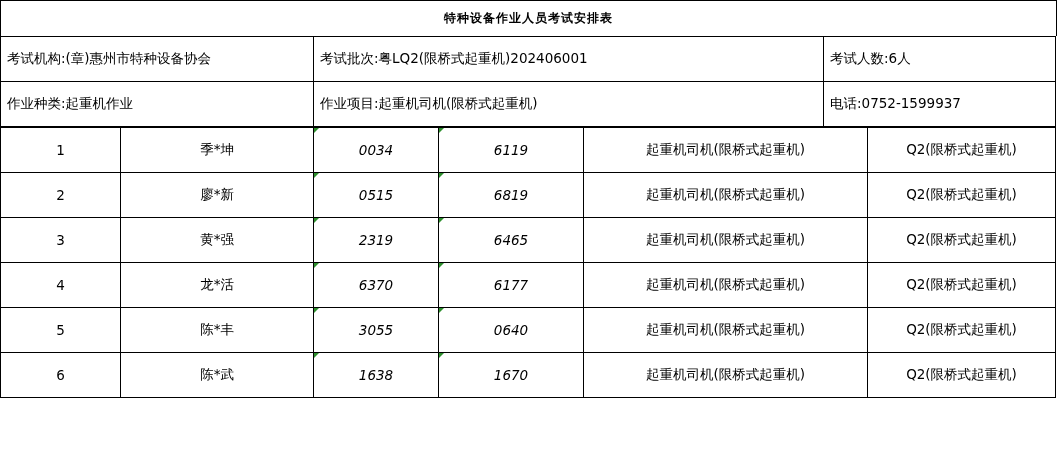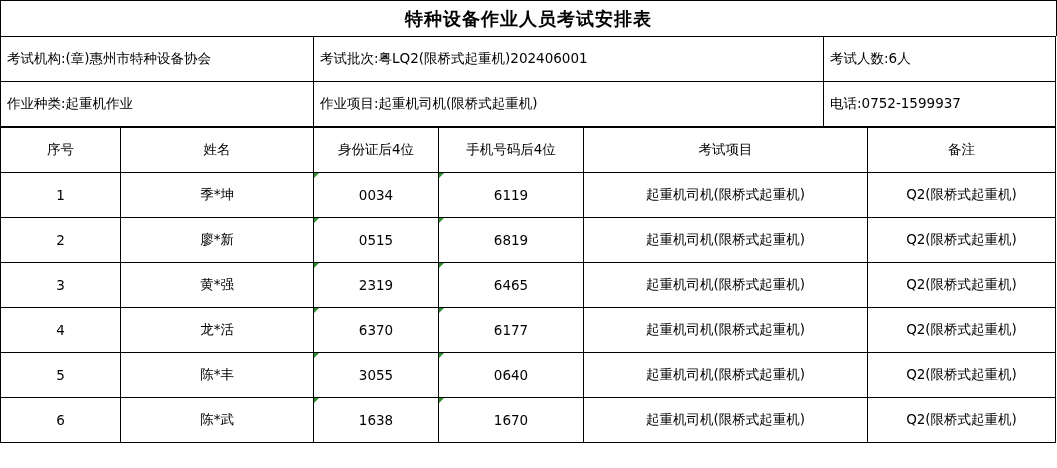--- a/index.html
+++ b/index.html
@@ -23,21 +23,21 @@
   .title-row {
     height: 36px;
     border: 1px solid #000;
     border-bottom: none;
     box-sizing: border-box;
     display: flex;
     align-items: center;
     justify-content: center;
   }
   .title-text {
-    font-size: 18px;
+    font-size: 12px;
     font-weight: bold;
     letter-spacing: 1px;
   }
   table.grid {
     border-collapse: collapse;
     table-layout: fixed;
     width: 1055px;
     margin: 0;
   }
   table.grid td {
@@ -59,21 +59,21 @@
   }
   .marker {
     position: absolute;
     width: 0;
     height: 0;
     border-left: 5px solid #2d8f2d;
     border-bottom: 5px solid transparent;
     top: 0;
     left: 0;
   }
-  td.markered { position: relative; }
+  td.markered { position: relative; font-style: italic; }
 </style>
 </head>
 <body>
 
 <div class="sheet">
 
   <div class="title-row">
     <span class="title-text">特种设备作业人员考试安排表</span>
   </div>
 
@@ -100,28 +100,20 @@
   <table class="grid">
     <colgroup>
       <col style="width:120px">
       <col style="width:193px">
       <col style="width:125px">
       <col style="width:145px">
       <col style="width:284px">
       <col style="width:188px">
     </colgroup>
     <tbody>
-      <tr class="hdr">
-        <td>序号</td>
-        <td>姓名</td>
-        <td>身份证后4位</td>
-        <td>手机号码后4位</td>
-        <td>考试项目</td>
-        <td>备注</td>
-      </tr>
 
       <tr>
         <td class="center">1</td>
         <td class="center">季*坤</td>
         <td class="center markered">
           <span class="marker"></span>
           <span>0034</span>
         </td>
         <td class="center markered">
           <span class="marker"></span>

